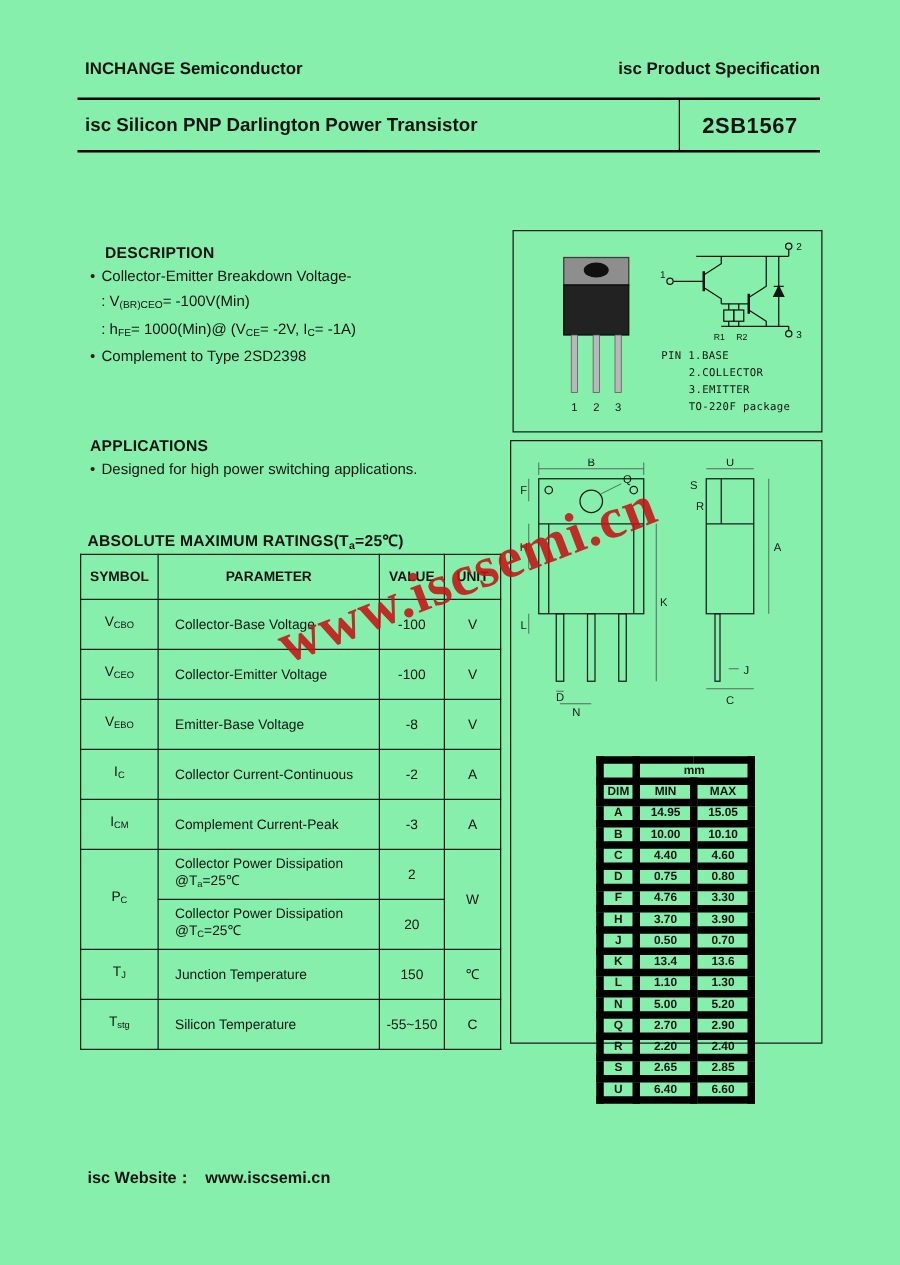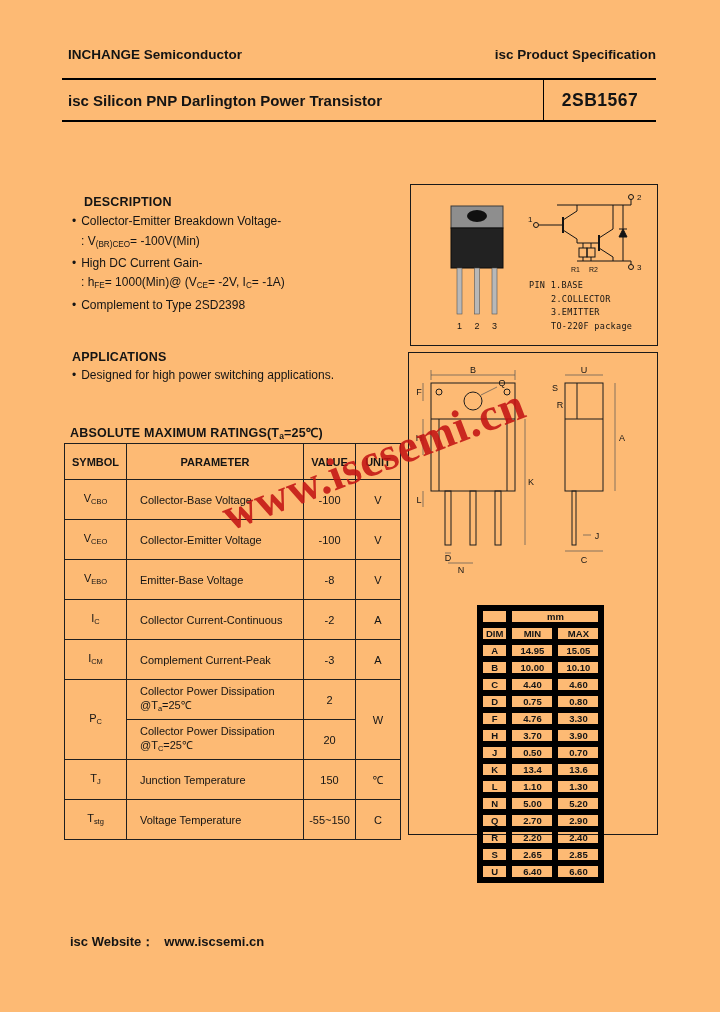--- a/index.html
+++ b/index.html
@@ -1,18 +1,18 @@
 <!DOCTYPE html>
 <html><head>
 <meta charset="utf-8">
 <style>
   * { margin:0; padding:0; box-sizing:border-box; }
   html,body { background:#f8f6f1; }
   .page {
-    position:relative; width:720px; height:1012px; background:#fdba74;
+    position:relative; width:720px; height:1012px; background:#86efac;
     font-family:"Liberation Sans", sans-serif; color:#141414; overflow:hidden;
   }
   sub { font-size:0.68em; vertical-align:-0.22em; }
 
   
   .hdr { position:absolute; top:47px; left:68px; width:588px; display:flex; justify-content:space-between; font-size:13.5px; font-weight:bold; }
   .titlebar { position:absolute; top:78px; left:62px; width:594px; height:44px;
     border-top:2px solid #000; border-bottom:2px solid #000; display:flex; align-items:center; }
   .titlebar .ttl { flex:1; font-size:15px; font-weight:bold; padding-left:6px; }
   .titlebar .vdiv { width:0; border-left:1.5px solid #000; align-self:stretch; }
@@ -71,21 +71,20 @@
   <div class="titlebar">
     <div class="ttl"><span>isc</span><span> Silicon PNP Darlington Power Transistor</span></div>
     <div class="vdiv"></div>
     <div class="part">2SB1567</div>
   </div>
 
   <div class="sec-head" style="top:195px; left:84px;text-align:center;">DESCRIPTION</div>
   <div class="desc-list">
     <div><span class="bullet">•</span><span>Collector-Emitter Breakdown Voltage-</span></div>
     <div class="cont"><span>: V</span><sub>(BR)CEO</sub><span>= -100V(Min)</span></div>
-    <div><span class="bullet">•</span><span>High DC Current Gain-</span></div>
     <div class="cont"><span>: h</span><sub>FE</sub><span>= 1000(Min)@ (V</span><sub>CE</sub><span>= -2V, I</span><sub>C</sub><span>= -1A)</span></div>
     <div><span class="bullet">•</span><span>Complement to Type 2SD2398</span></div>
   </div>
 
   <div class="fig fig1">
     <svg class="pkg-svg" width="80" height="140" viewBox="0 0 80 140">
       <rect x="10" y="5" width="52" height="22" fill="#8e8e8e" stroke="#3a3a3a" stroke-width="1"></rect>
       <ellipse cx="36" cy="15" rx="10" ry="6" fill="#101010"></ellipse>
       <rect x="10" y="27" width="52" height="40" fill="#222" stroke="#0c0c0c" stroke-width="1"></rect>
       <rect x="16" y="67" width="5" height="46" fill="#b8b8b8" stroke="#555" stroke-width="0.6"></rect>
@@ -203,21 +202,21 @@
         <td class="c">20</td>
       </tr>
       <tr>
         <td class="c"><span>T</span><sub>J</sub></td>
         <td class="l">Junction Temperature</td>
         <td class="c">150</td>
         <td class="c">℃</td>
       </tr>
       <tr>
         <td class="c"><span>T</span><sub>stg</sub></td>
-        <td class="l">Voltage Temperature</td>
+        <td class="l">Silicon Temperature</td>
         <td class="c">-55~150</td>
         <td class="c">C</td>
       </tr>
     </tbody>
   </table>
 
   <div class="fig fig2">
     <svg class="outline-svg" width="238" height="214" viewBox="0 0 238 214">
       <g stroke="#1d1d1d" stroke-width="1" fill="none">
         <rect x="16" y="16" width="84" height="108"></rect>

